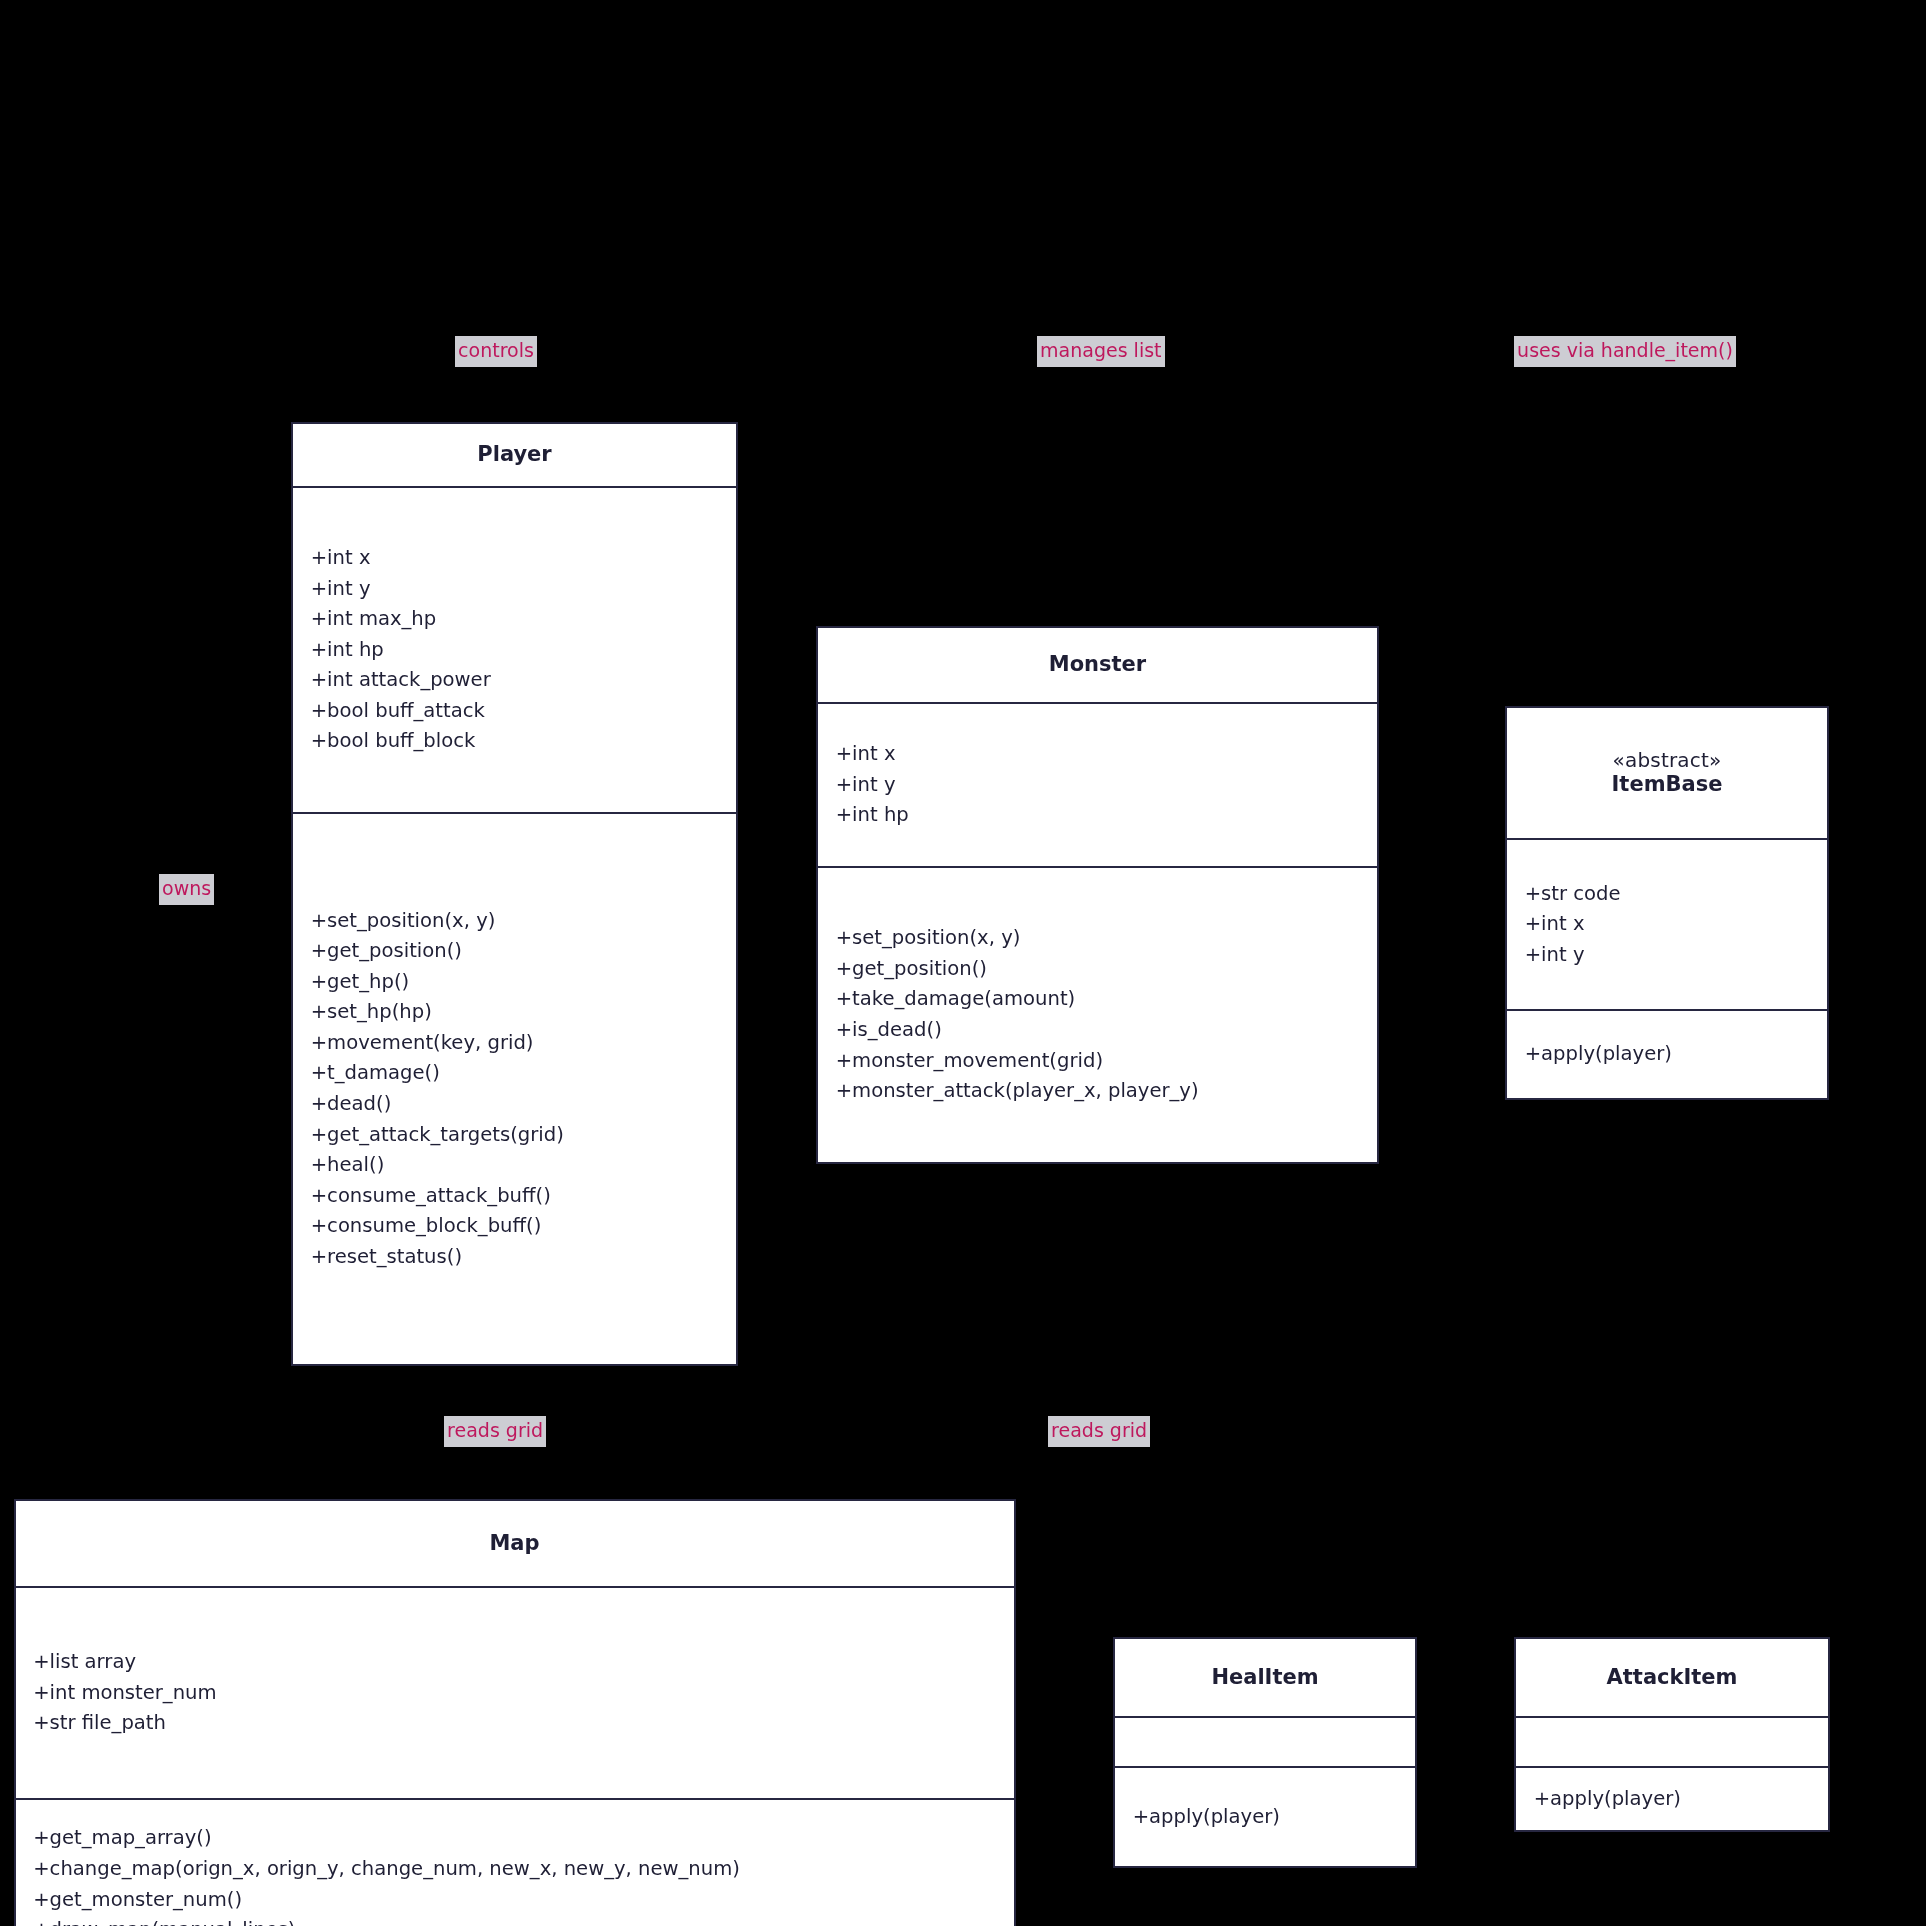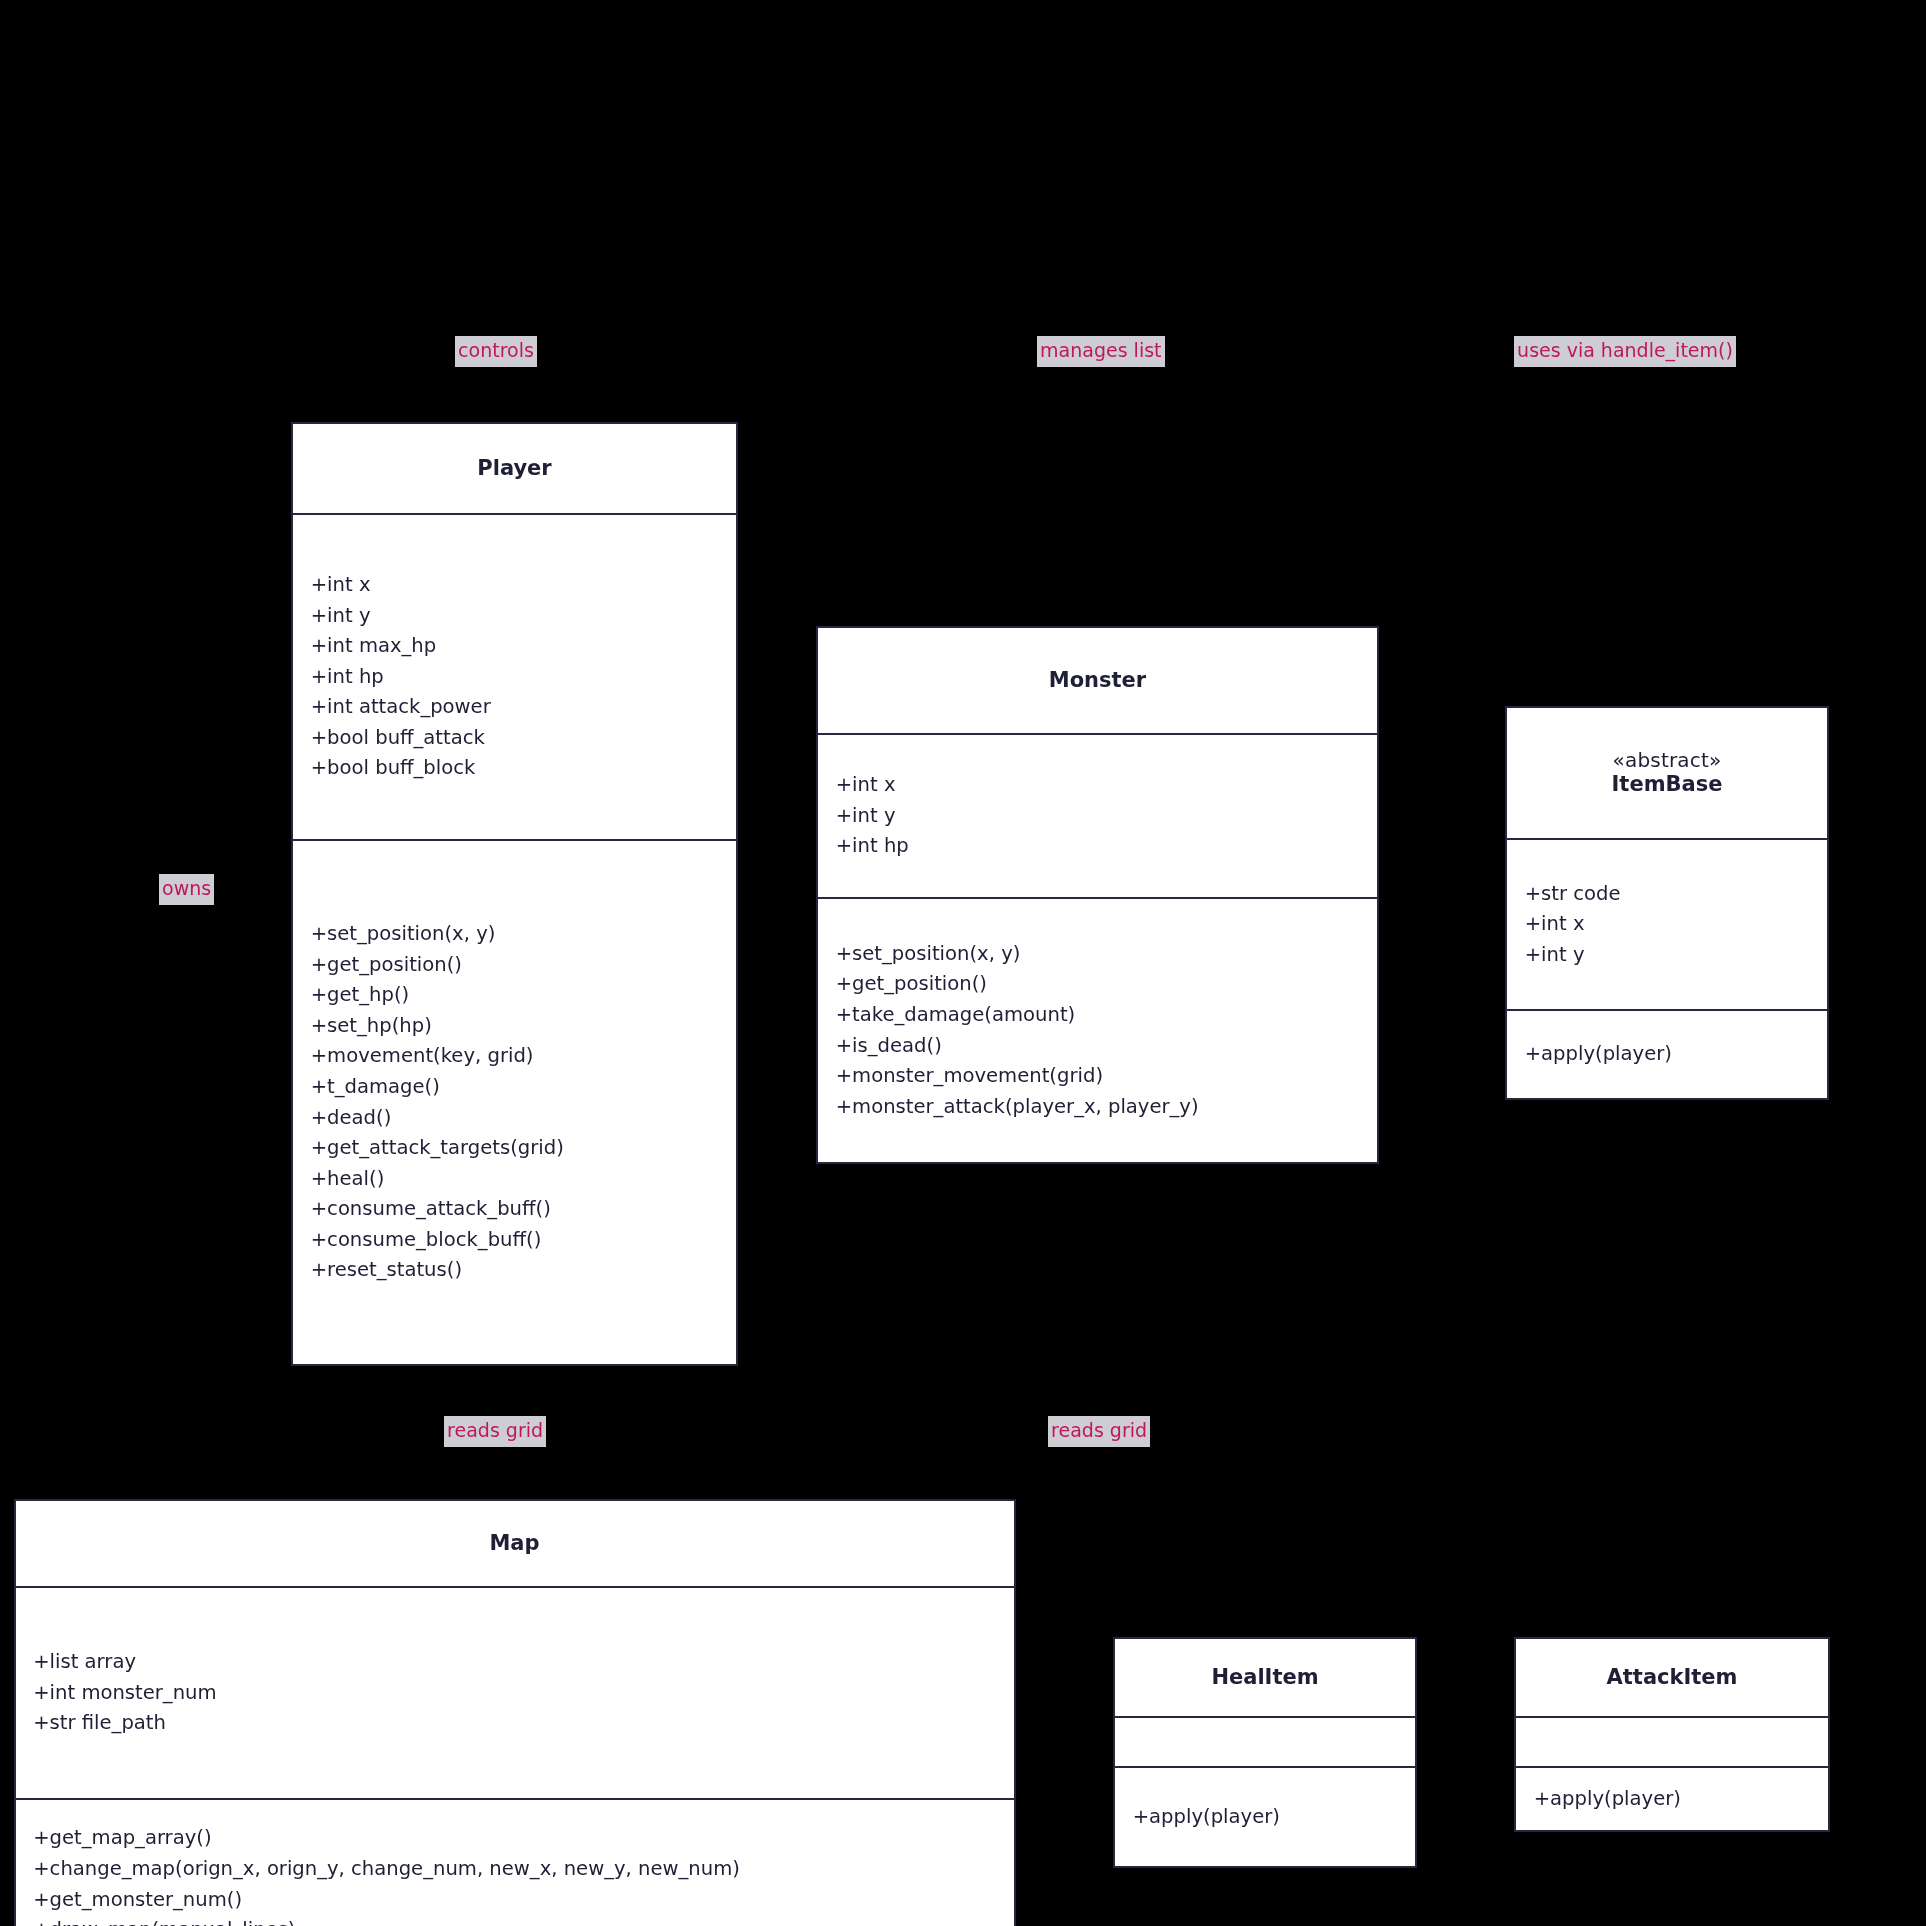--- a/index.html
+++ b/index.html
@@ -74,21 +74,21 @@
     box-sizing:border-box;
   }
 </style>
 </head>
 <body>
 
 <div id="canvas">
 
 
   <div class="uml-class" style="left:291px; top:422px; width:447px; height:944px;">
-    <div class="cmp cls-header" style="height:89px;">
+    <div class="cmp cls-header" style="height:62px;">
       <div class="cls-name">Player</div>
     </div>
     <div class="cmp cmp-list" style="height:326px;">
       <div class="member">+int x</div>
       <div class="member">+int y</div>
       <div class="member">+int max_hp</div>
       <div class="member">+int hp</div>
       <div class="member">+int attack_power</div>
       <div class="member">+bool buff_attack</div>
       <div class="member">+bool buff_block</div>
@@ -103,21 +103,21 @@
       <div class="member">+dead()</div>
       <div class="member">+get_attack_targets(grid)</div>
       <div class="member">+heal()</div>
       <div class="member">+consume_attack_buff()</div>
       <div class="member">+consume_block_buff()</div>
       <div class="member">+reset_status()</div>
     </div>
   </div>
 
   <div class="uml-class" style="left:816px; top:626px; width:563px; height:538px;">
-    <div class="cmp cls-header" style="height:105px;">
+    <div class="cmp cls-header" style="height:74px;">
       <div class="cls-name">Monster</div>
     </div>
     <div class="cmp cmp-list" style="height:164px;">
       <div class="member">+int x</div>
       <div class="member">+int y</div>
       <div class="member">+int hp</div>
     </div>
     <div class="cmp cmp-list" style="flex:1 1 auto;">
       <div class="member">+set_position(x, y)</div>
       <div class="member">+get_position()</div>

